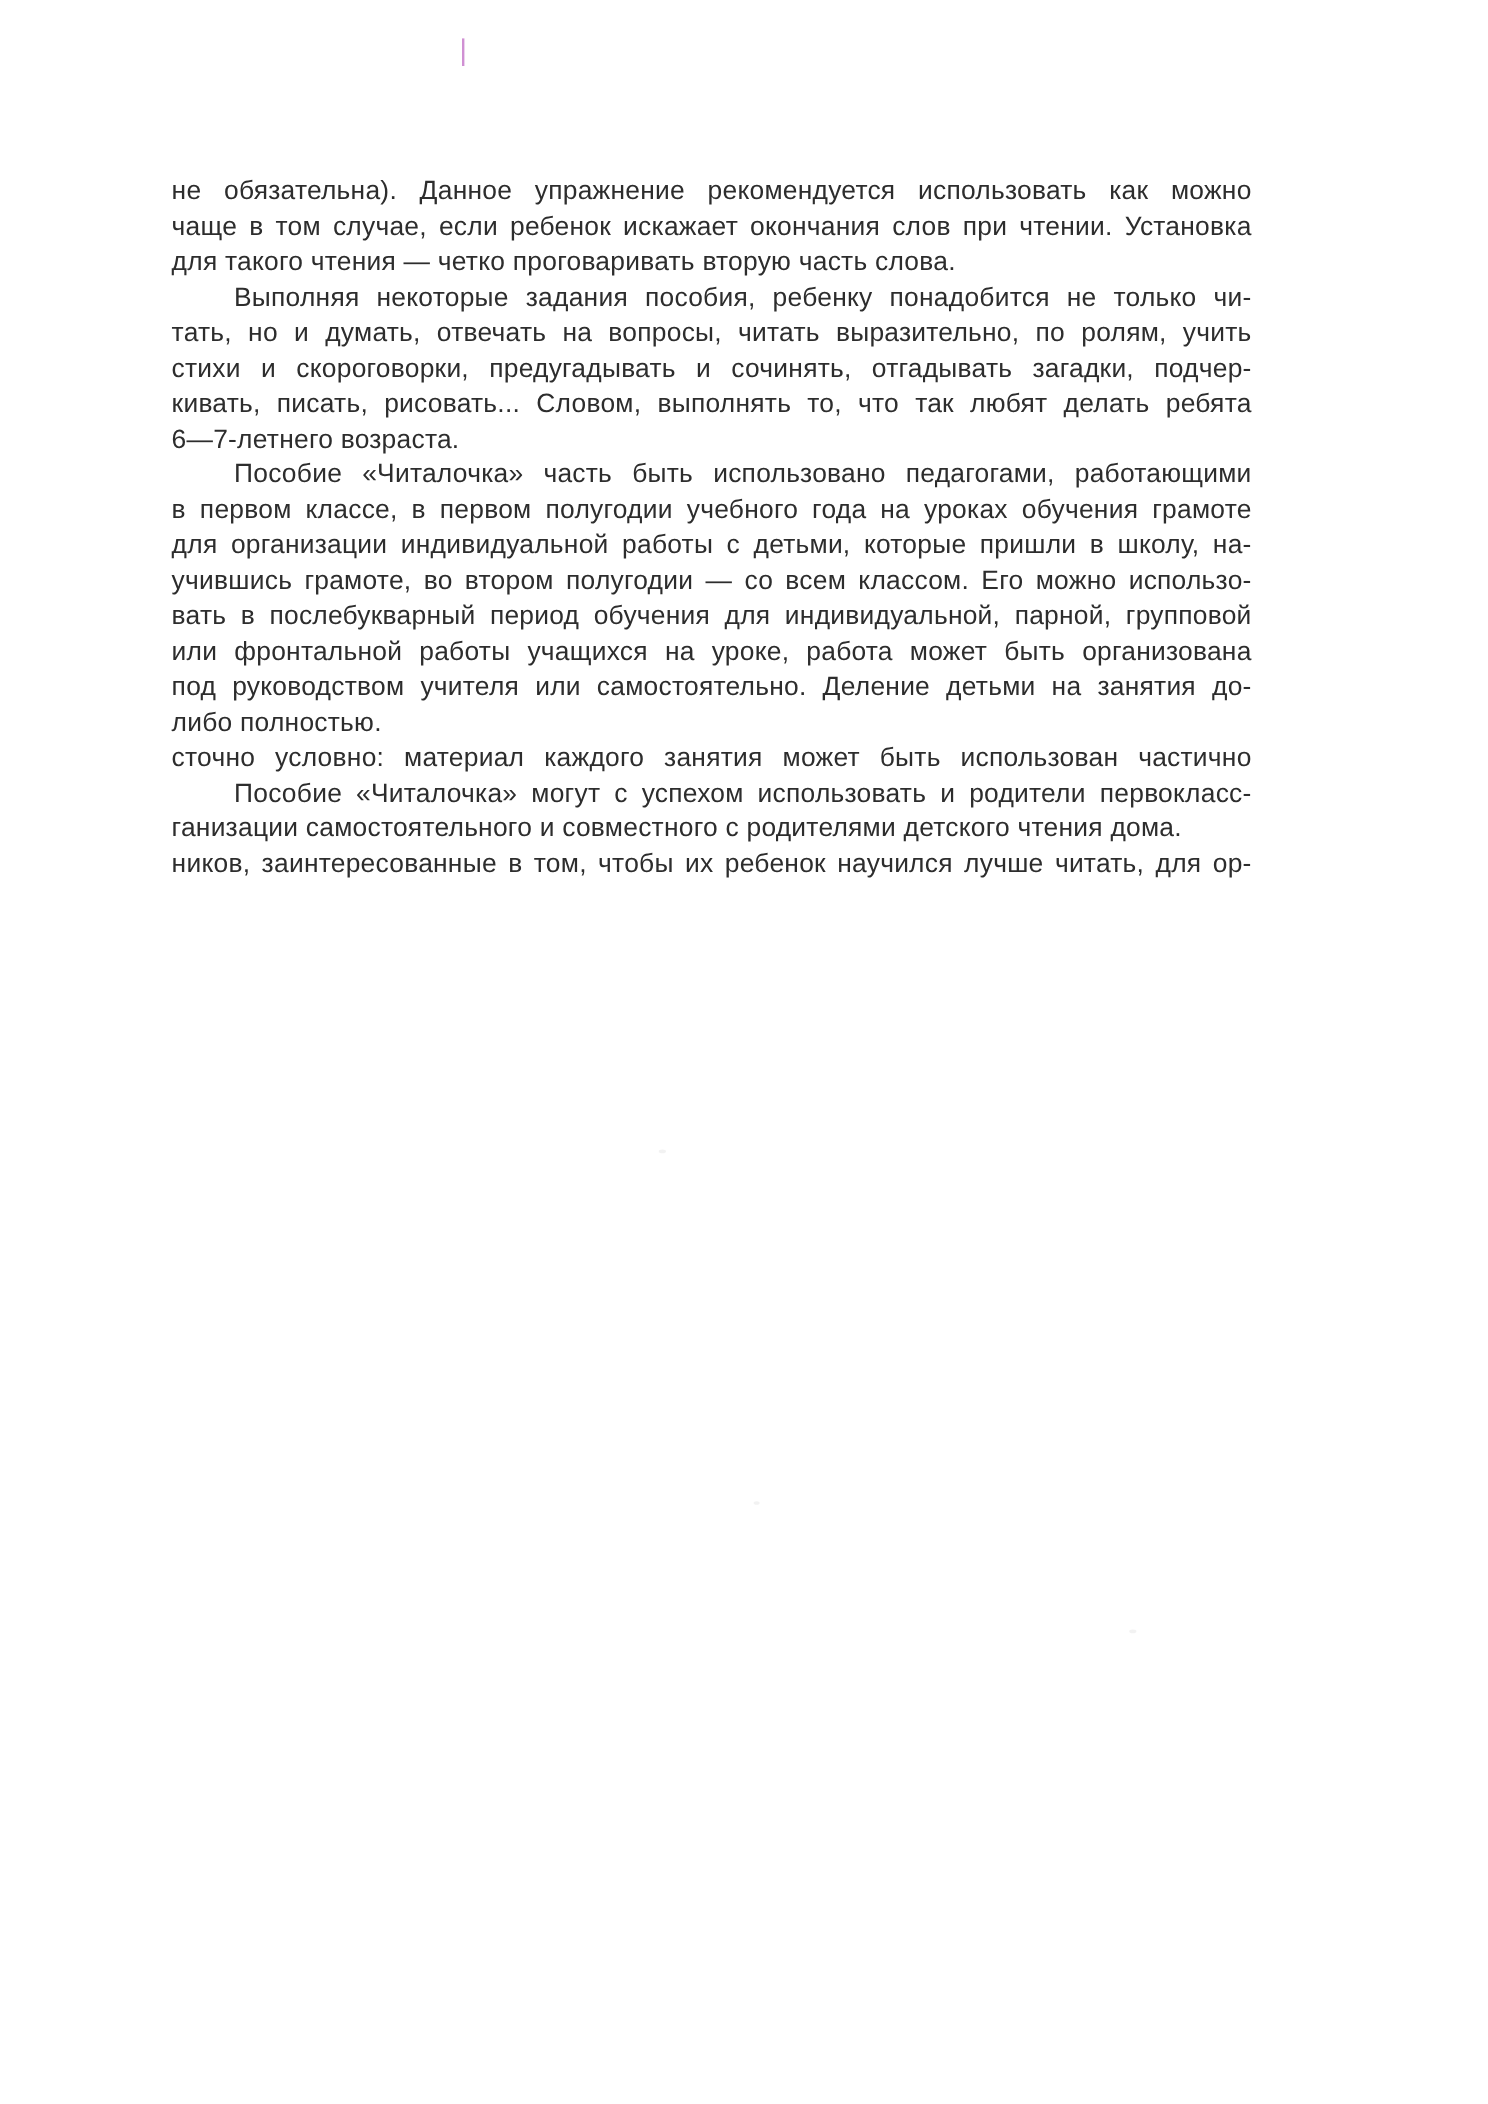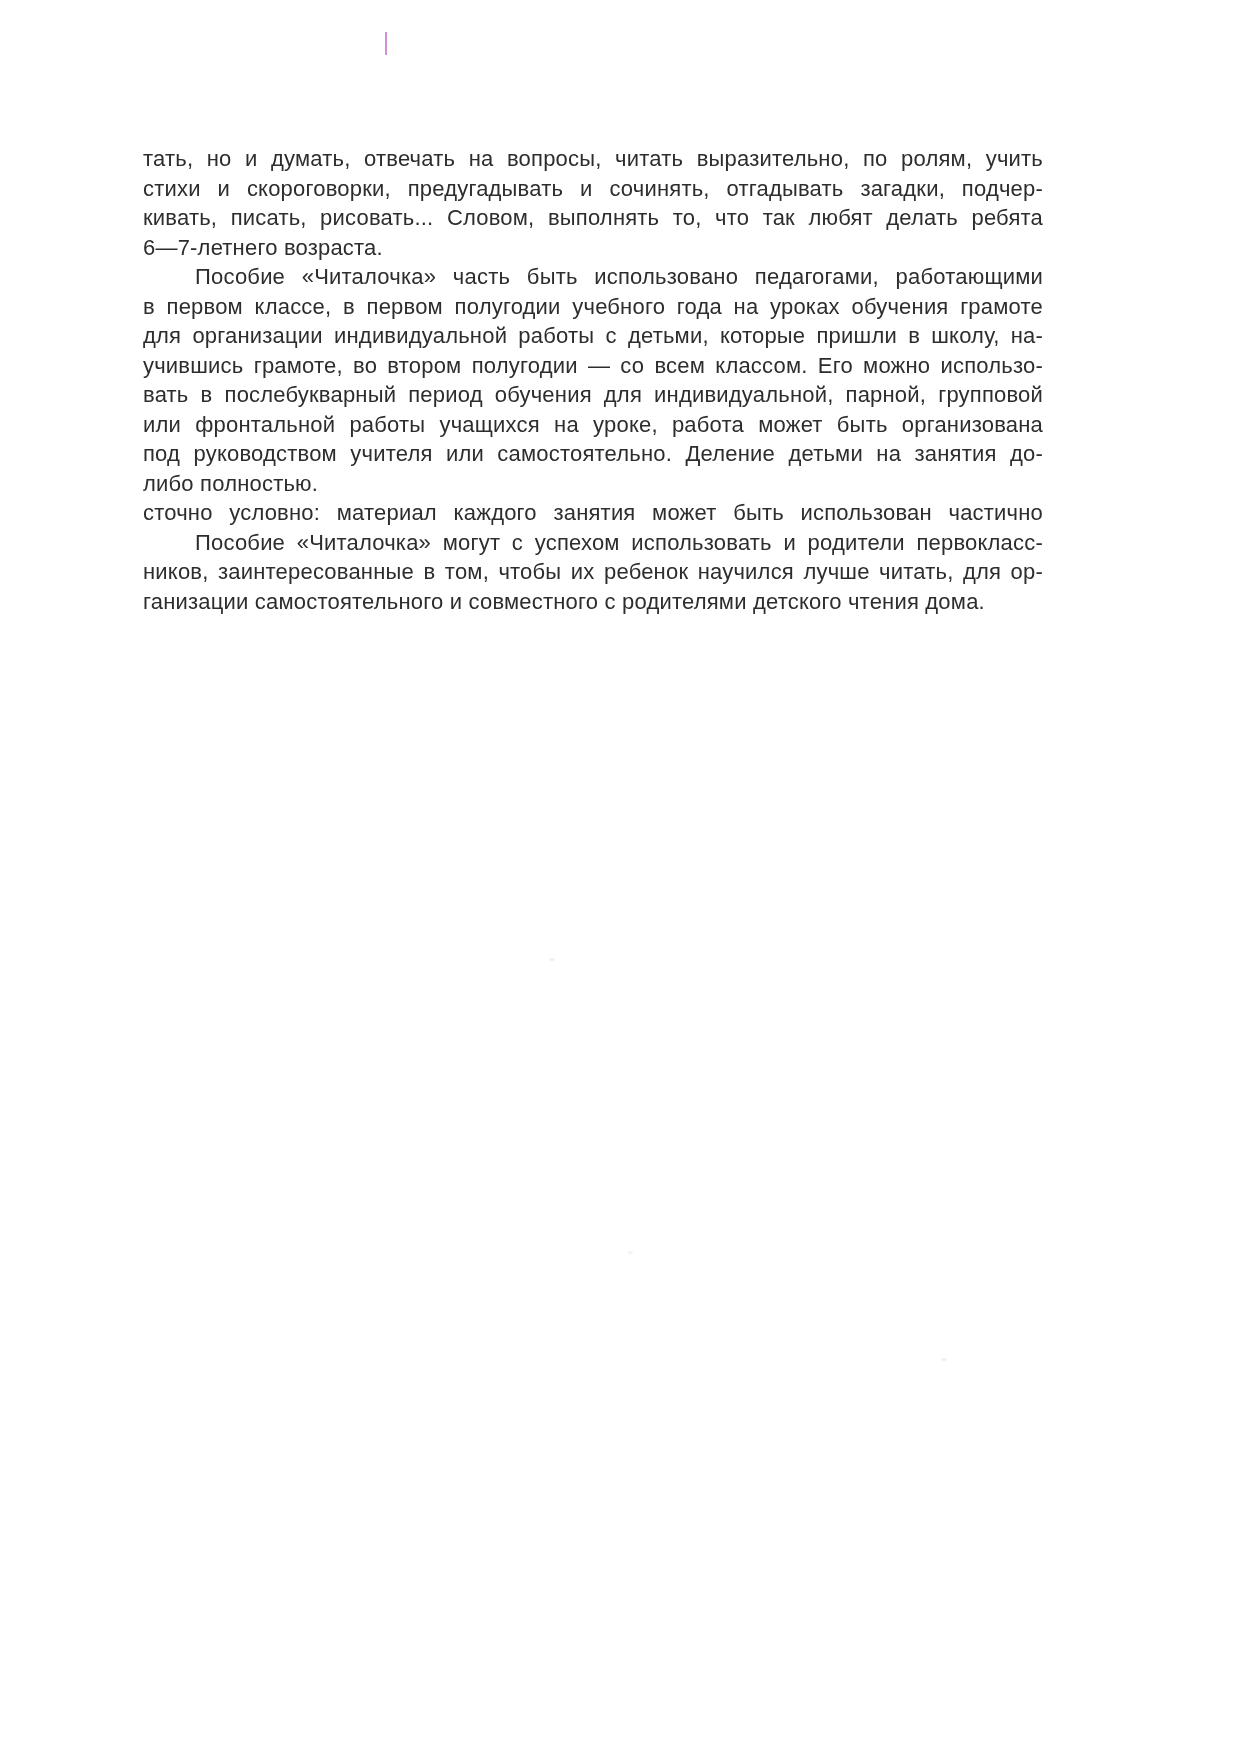--- a/index.html
+++ b/index.html
@@ -64,35 +64,41 @@
 </head>
 <body>
 
 <div class="page">
   <div class="scan-tick"></div>
   <div class="scan-smudge smudge-1"></div>
   <div class="scan-smudge smudge-2"></div>
   <div class="scan-smudge smudge-3"></div>
   <main class="text-block" id="text-block">
       <div class="paragraph">
+        <div class="line">не обязательна). Данное упражнение рекомендуется использовать как можно</div>
+        <div class="line">чаще в том случае, если ребенок искажает окончания слов при чтении. Установка</div>
+        <div class="line last">для такого чтения — четко проговаривать вторую часть слова.</div>
+      </div>
+      <div class="paragraph">
+        <div class="line indent">Выполняя некоторые задания пособия, ребенку понадобится не только чи-</div>
         <div class="line">тать, но и думать, отвечать на вопросы, читать выразительно, по ролям, учить</div>
         <div class="line">стихи и скороговорки, предугадывать и сочинять, отгадывать загадки, подчер-</div>
         <div class="line">кивать, писать, рисовать... Словом, выполнять то, что так любят делать ребята</div>
         <div class="line last">6—7-летнего возраста.</div>
       </div>
       <div class="paragraph">
         <div class="line indent">Пособие «Читалочка» часть быть использовано педагогами, работающими</div>
         <div class="line">в первом классе, в первом полугодии учебного года на уроках обучения грамоте</div>
         <div class="line">для организации индивидуальной работы с детьми, которые пришли в школу, на-</div>
         <div class="line">учившись грамоте, во втором полугодии — со всем классом. Его можно использо-</div>
         <div class="line">вать в послебукварный период обучения для индивидуальной, парной, групповой</div>
         <div class="line">или фронтальной работы учащихся на уроке, работа может быть организована</div>
         <div class="line">под руководством учителя или самостоятельно. Деление детьми на занятия до-</div>
         <div class="line last">либо полностью.</div>
         <div class="line">сточно условно: материал каждого занятия может быть использован частично</div>
       </div>
       <div class="paragraph">
         <div class="line indent">Пособие «Читалочка» могут с успехом использовать и родители первокласс-</div>
+        <div class="line last">ганизации самостоятельного и совместного с родителями детского чтения дома.</div>
         <div class="line">ников, заинтересованные в том, чтобы их ребенок научился лучше читать, для ор-</div>
-        <div class="line last">ганизации самостоятельного и совместного с родителями детского чтения дома.</div>
       </div>
     </main>
 </div>
 
 </body></html>

